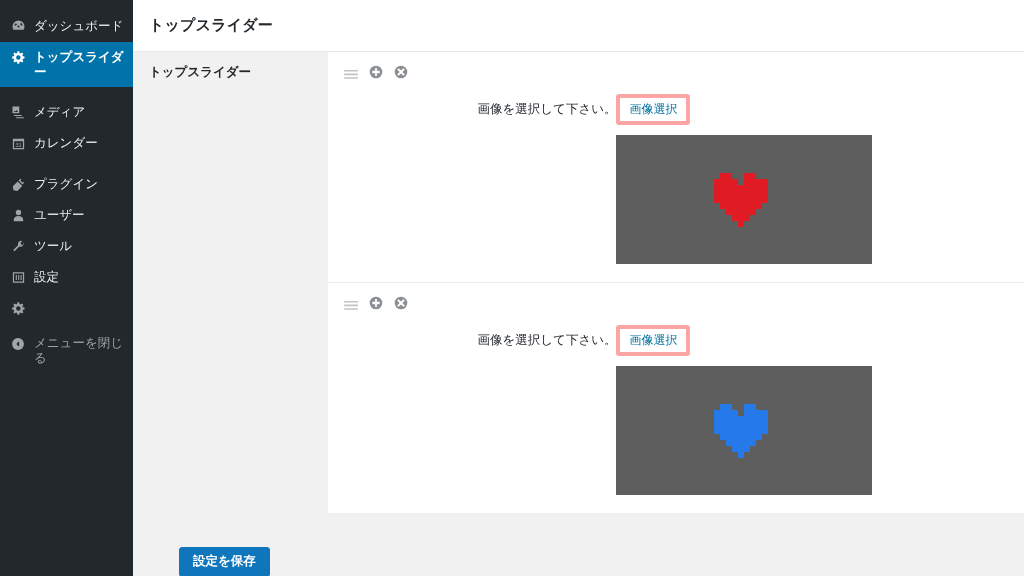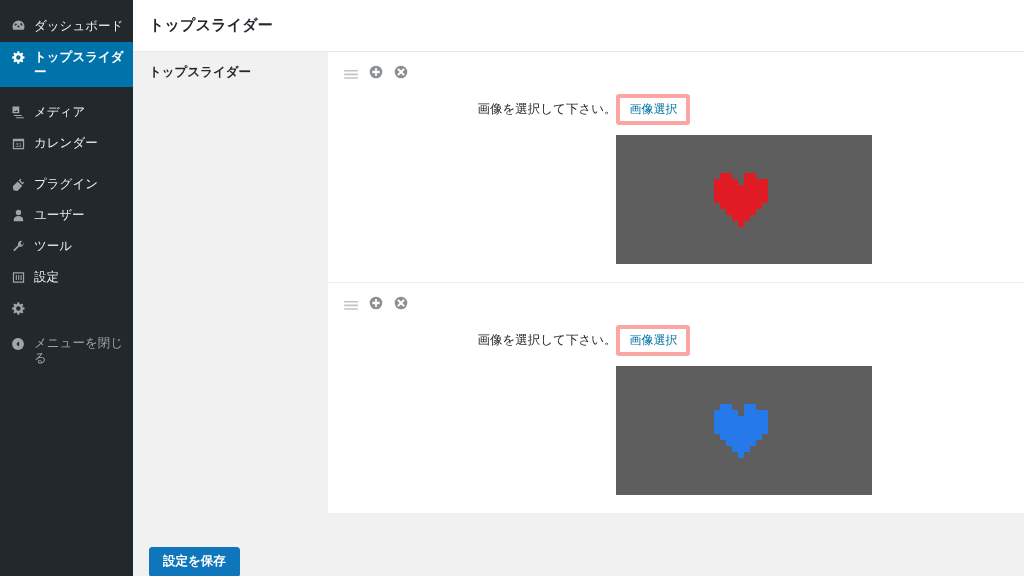--- a/index.html
+++ b/index.html
@@ -165,20 +165,21 @@
     background: #5e5e5e;
     display: flex;
     align-items: center;
     justify-content: center;
     position: relative;
   }
   .heart-svg { display: block; }
 
   .submit-area {
     padding: 34px 0 0 16px;
+    margin-left: 30px;
   }
   .btn-primary {
     background: #0f76bc;
     border: 1px solid #0f76bc;
     border-radius: 3px;
     color: #ffffff;
     font-size: 12.5px;
     font-weight: 700;
     padding: 6px 13px 7px 13px;
     line-height: 15px;

